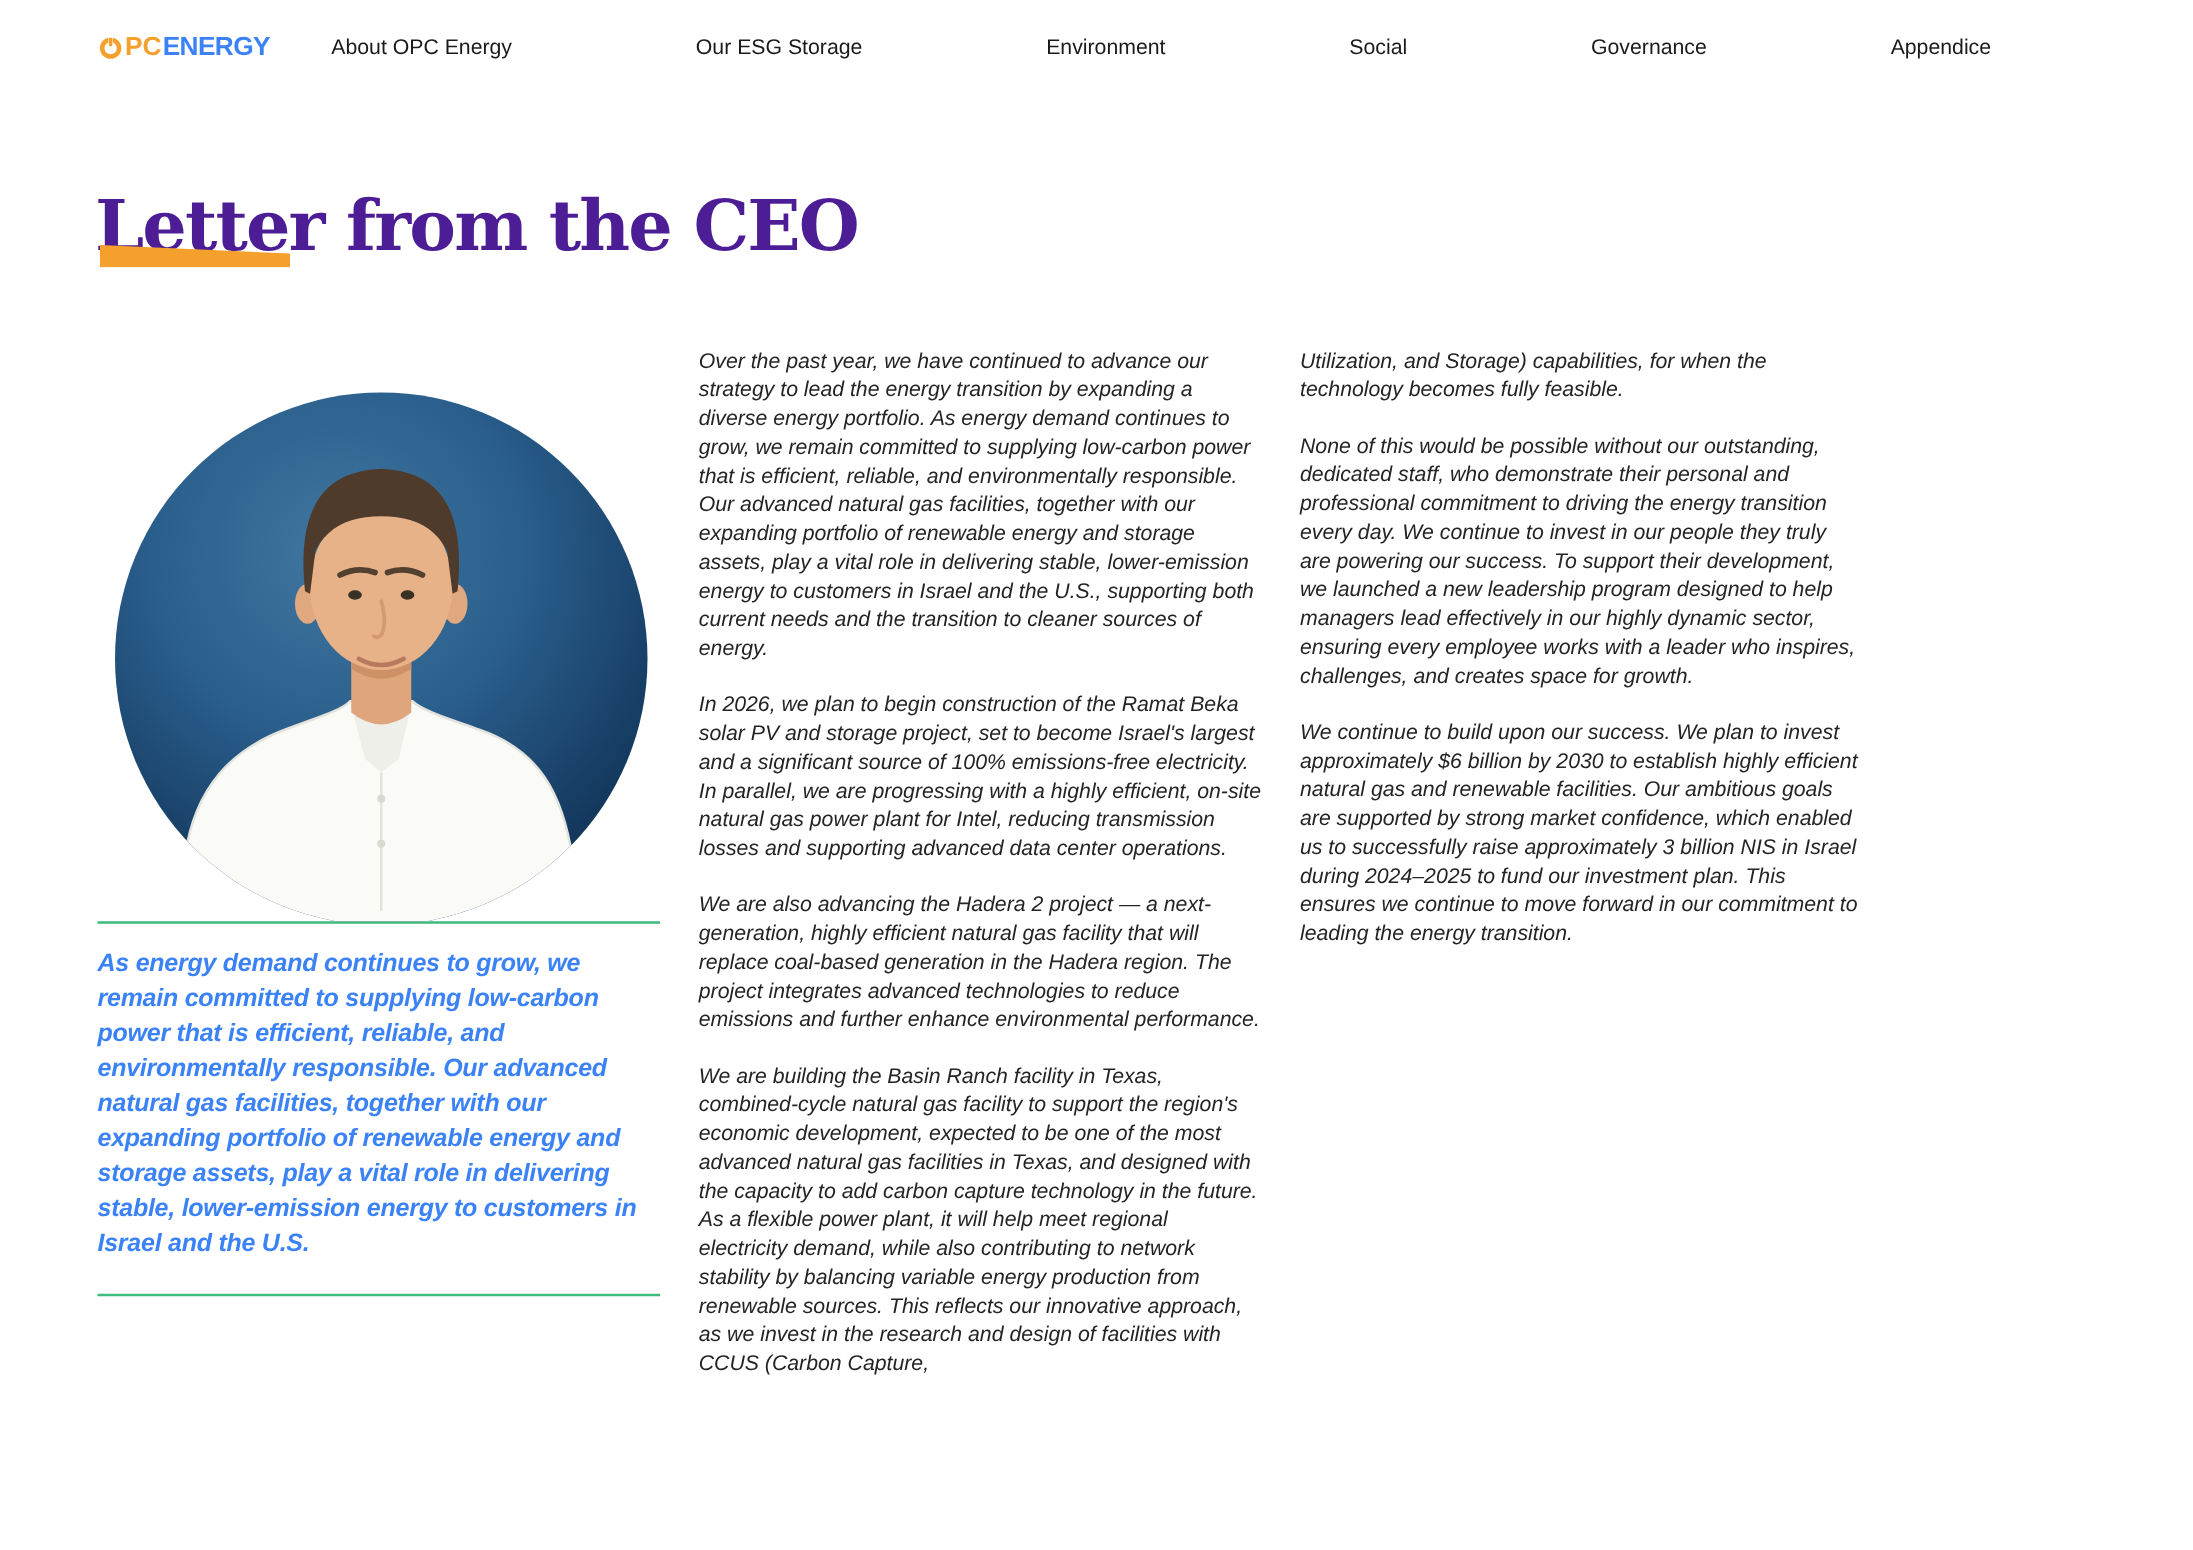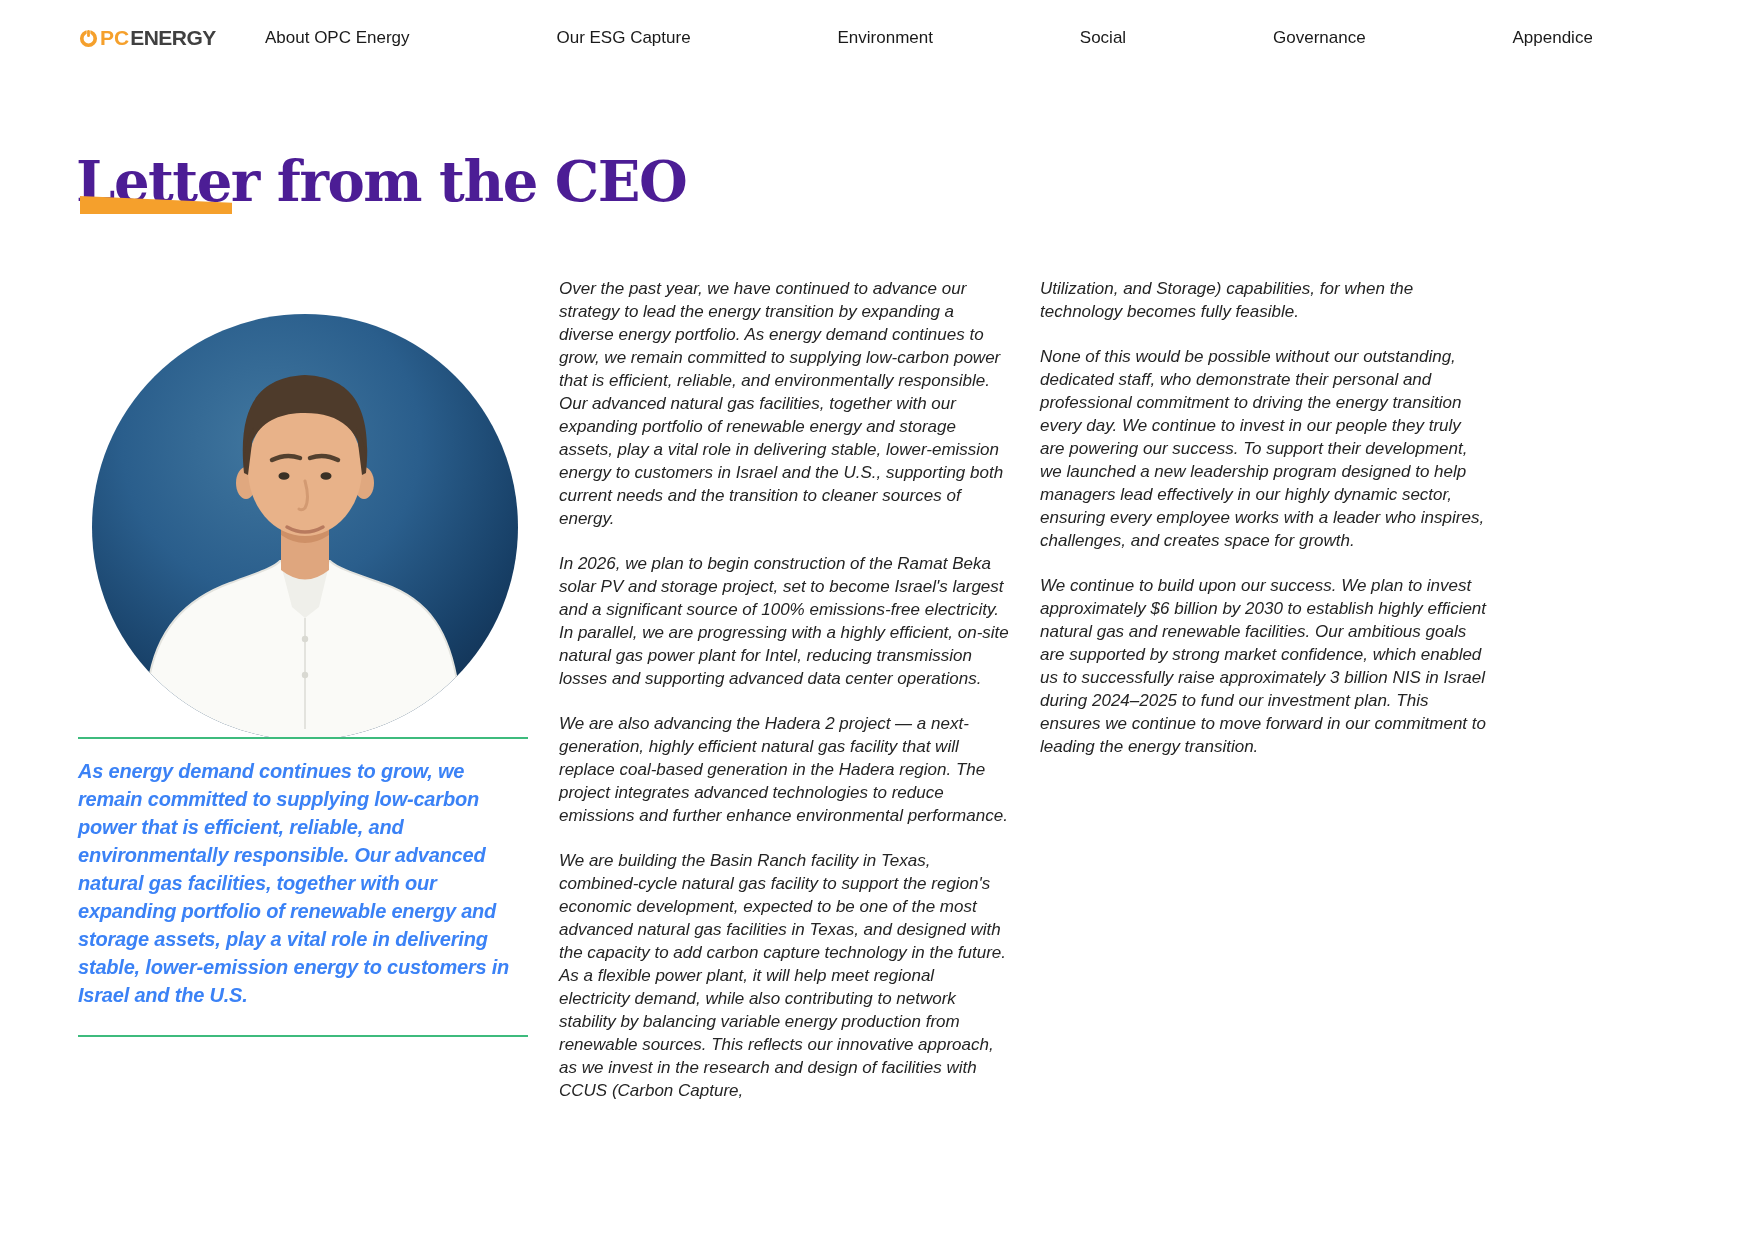--- a/index.html
+++ b/index.html
@@ -9,21 +9,21 @@
   }
 
   
   .header {
     position:absolute; top:0; left:0; width:1754px; height:76px;
     display:flex; align-items:center; padding:0 78px; box-sizing:border-box;
   }
   .logo { display:flex; align-items:center; width:187px; flex:0 0 auto; }
   .logo .power-o { width:21px; height:21px; margin-right:1px; }
   .logo .pc { font-size:21px; font-weight:bold; color:#F5A02C; letter-spacing:0; }
-  .logo .energy { font-size:21px; font-weight:bold; color:#404040; letter-spacing:-0.5px; margin-left:1px; }
+  .logo .energy { font-size:21px; font-weight:bold; color:#3b82f6; letter-spacing:-0.5px; margin-left:1px; }
   .nav { flex:1; display:flex; justify-content:space-between; align-items:center; padding-right:56px; }
   .nav-item { font-size:17px; color:#1a1a1a; text-decoration:none; cursor:pointer; }
   .page-num { font-size:17px; color:#1a1a1a; flex:0 0 auto; }
 
   
   .title {
     position:absolute; left:76px; top:110px;
     font-family:"DejaVu Serif", serif; font-weight:bold;
     font-size:56px; letter-spacing:-1.5px; color:#4c1d95;
   }
@@ -69,21 +69,21 @@
         <path d="M12 2.2 A 9.8 9.8 0 1 0 12 21.8 A 9.8 9.8 0 0 0 12 2.2 Z
                  M12 6.4 A 5.6 5.6 0 1 1 12 17.6 A 5.6 5.6 0 0 1 12 6.4 Z" fill="#F5A02C" fill-rule="evenodd"></path>
         <rect x="9.9" y="0.8" width="4.2" height="9.5" fill="#ffffff"></rect>
         <rect x="10.4" y="2.2" width="3.2" height="8.2" rx="1.6" fill="#F5A02C"></rect>
       </svg>
       <span class="pc">PC</span>
       <span class="energy">ENERGY</span>
     </div>
     <nav class="nav">
         <a class="nav-item">About OPC Energy</a>
-        <a class="nav-item">Our ESG Capture</a>
+        <a class="nav-item">Our ESG Storage</a>
         <a class="nav-item">Environment</a>
         <a class="nav-item">Social</a>
         <a class="nav-item">Governance</a>
         <a class="nav-item">Appendices</a>
       </nav>
     <span class="page-num">| 3</span>
   </div>
 
   <h1 class="title">Letter from the CEO</h1>
   <div class="title-bar"></div>

